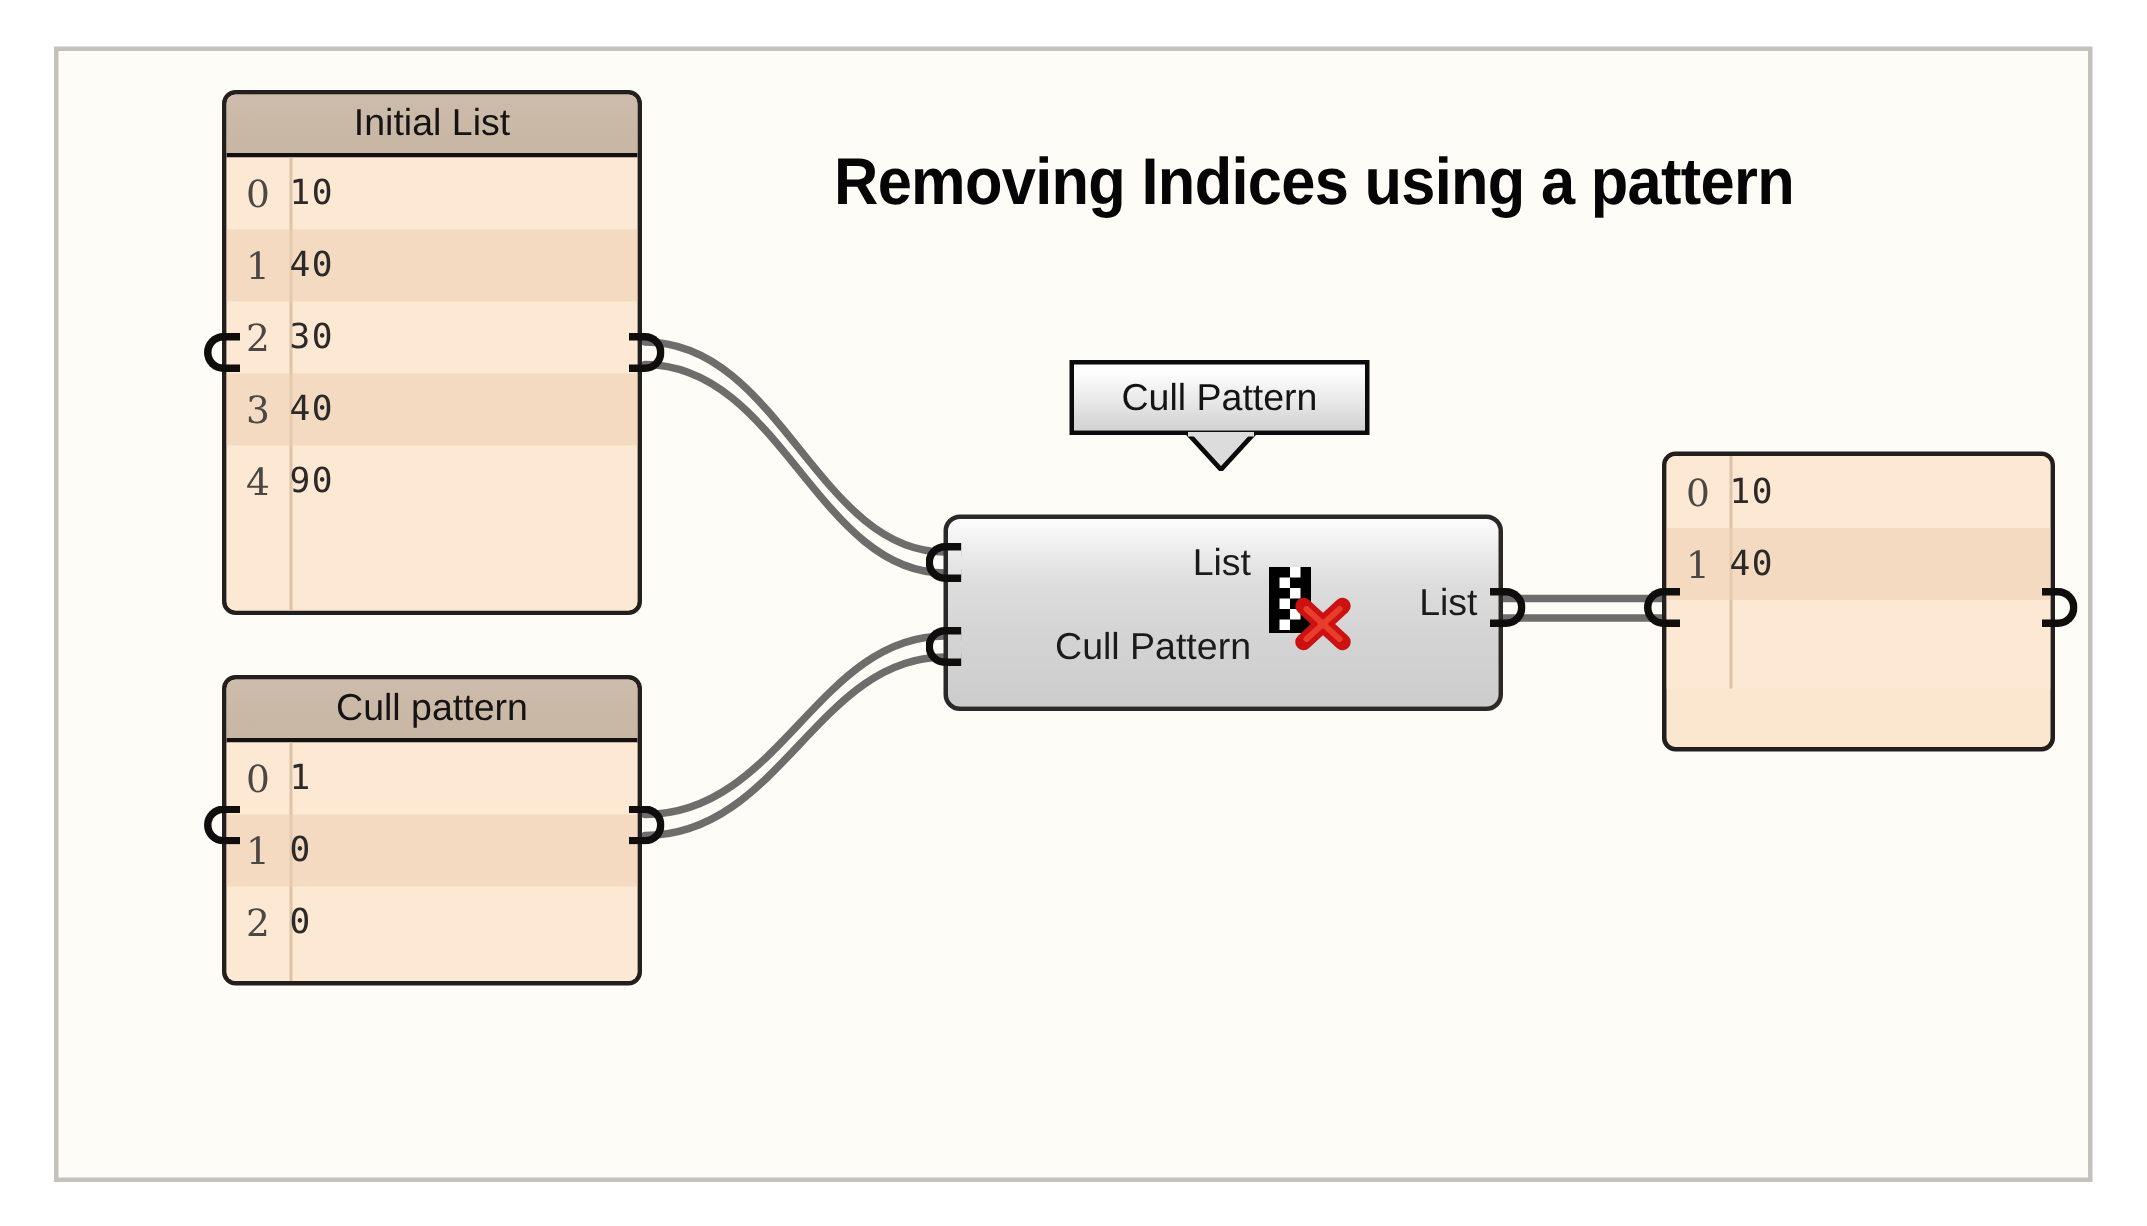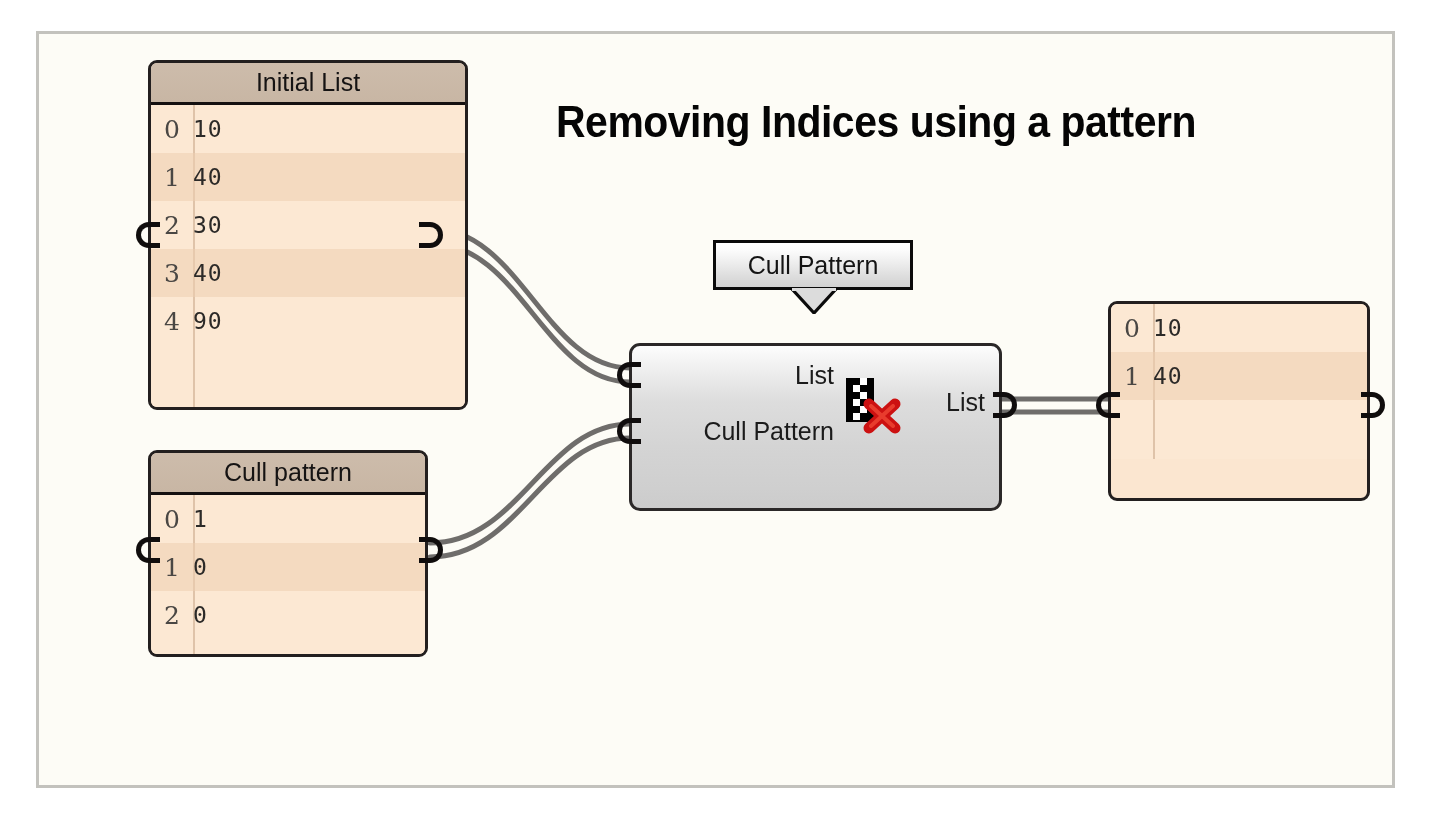--- a/index.html
+++ b/index.html
@@ -137,21 +137,21 @@
     border-bottom-right-radius: 14px 14px;
     border-left: none;
   }
 
   
   #component-node {
     position: absolute;
     left: 629px;
     top: 343px;
     width: 373px;
-    height: 168px;
+    height: 131px;
     border: 3px solid #2b2828;
     border-radius: 11px;
     box-sizing: border-box;
     background: linear-gradient(180deg,
         #fdfdfd 0%, #f1f1f1 12%, #dddddd 34%,
         #d4d4d4 62%, #cfcfcf 88%, #cccccc 100%);
     z-index: 5;
   }
   .comp-label {
     position: absolute;
@@ -221,21 +221,21 @@
     </g>
 
     <g stroke="#6f6d6b" stroke-width="5" fill="none" stroke-linecap="round">
       <path d="M 1002 399 L 1108 399"></path>
       <path d="M 1002 412 L 1108 412"></path>
     </g>
   </svg>
 
   <div id="diagram-title">Removing Indices using a pattern</div>
 
-  <div class="panel" id="panel-initial-list" style="left:148px; top:60px; width:320px; height:350px;">
+  <div class="panel" id="panel-initial-list" style="left:148px; top:60px; width:280px; height:350px;">
     <div class="panel-header">Initial List</div>
     <div class="panel-body" style="height:305px;">
       <div class="panel-divider"></div>
       <div class="row">
         <span class="row-index">0</span>
         <span class="row-value">10</span>
       </div>
       <div class="row alt">
         <span class="row-index">1</span>
         <span class="row-value">40</span>

